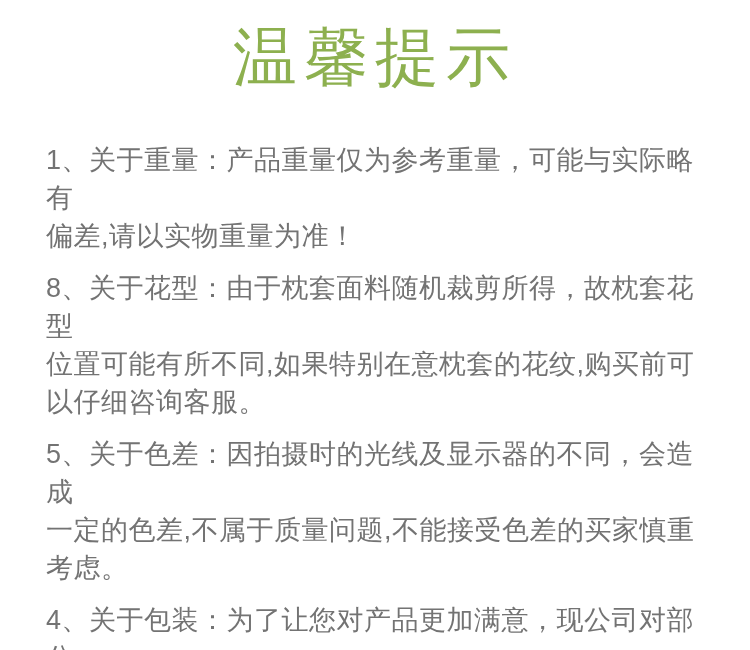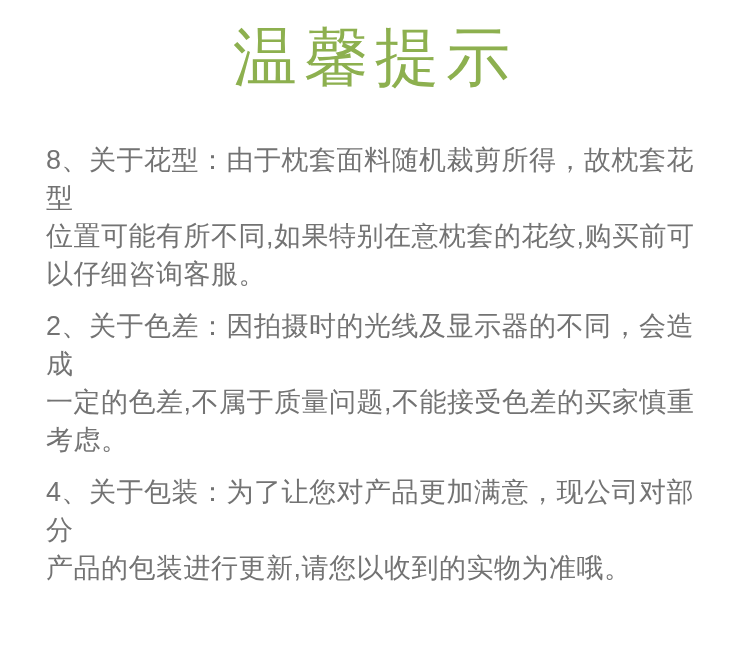--- a/index.html
+++ b/index.html
@@ -37,22 +37,24 @@
     white-space: pre-line;
   }
 </style>
 </head>
 <body>
 
 <div class="page">
   <h1 class="page-title">温馨提示</h1>
 
   <div class="notices">
+    <p class="notice">1、关于重量：产品重量仅为参考重量，可能与实际略有
+偏差,请以实物重量为准！</p>
     <p class="notice">8、关于花型：由于枕套面料随机裁剪所得，故枕套花型
 位置可能有所不同,如果特别在意枕套的花纹,购买前可
 以仔细咨询客服。</p>
-    <p class="notice">2、关于色差：因拍摄时的光线及显示器的不同，会造成
+    <p class="notice">5、关于色差：因拍摄时的光线及显示器的不同，会造成
 一定的色差,不属于质量问题,不能接受色差的买家慎重
 考虑。</p>
     <p class="notice">4、关于包装：为了让您对产品更加满意，现公司对部分
 产品的包装进行更新,请您以收到的实物为准哦。</p>
   </div>
 </div>
 
 </body></html>

